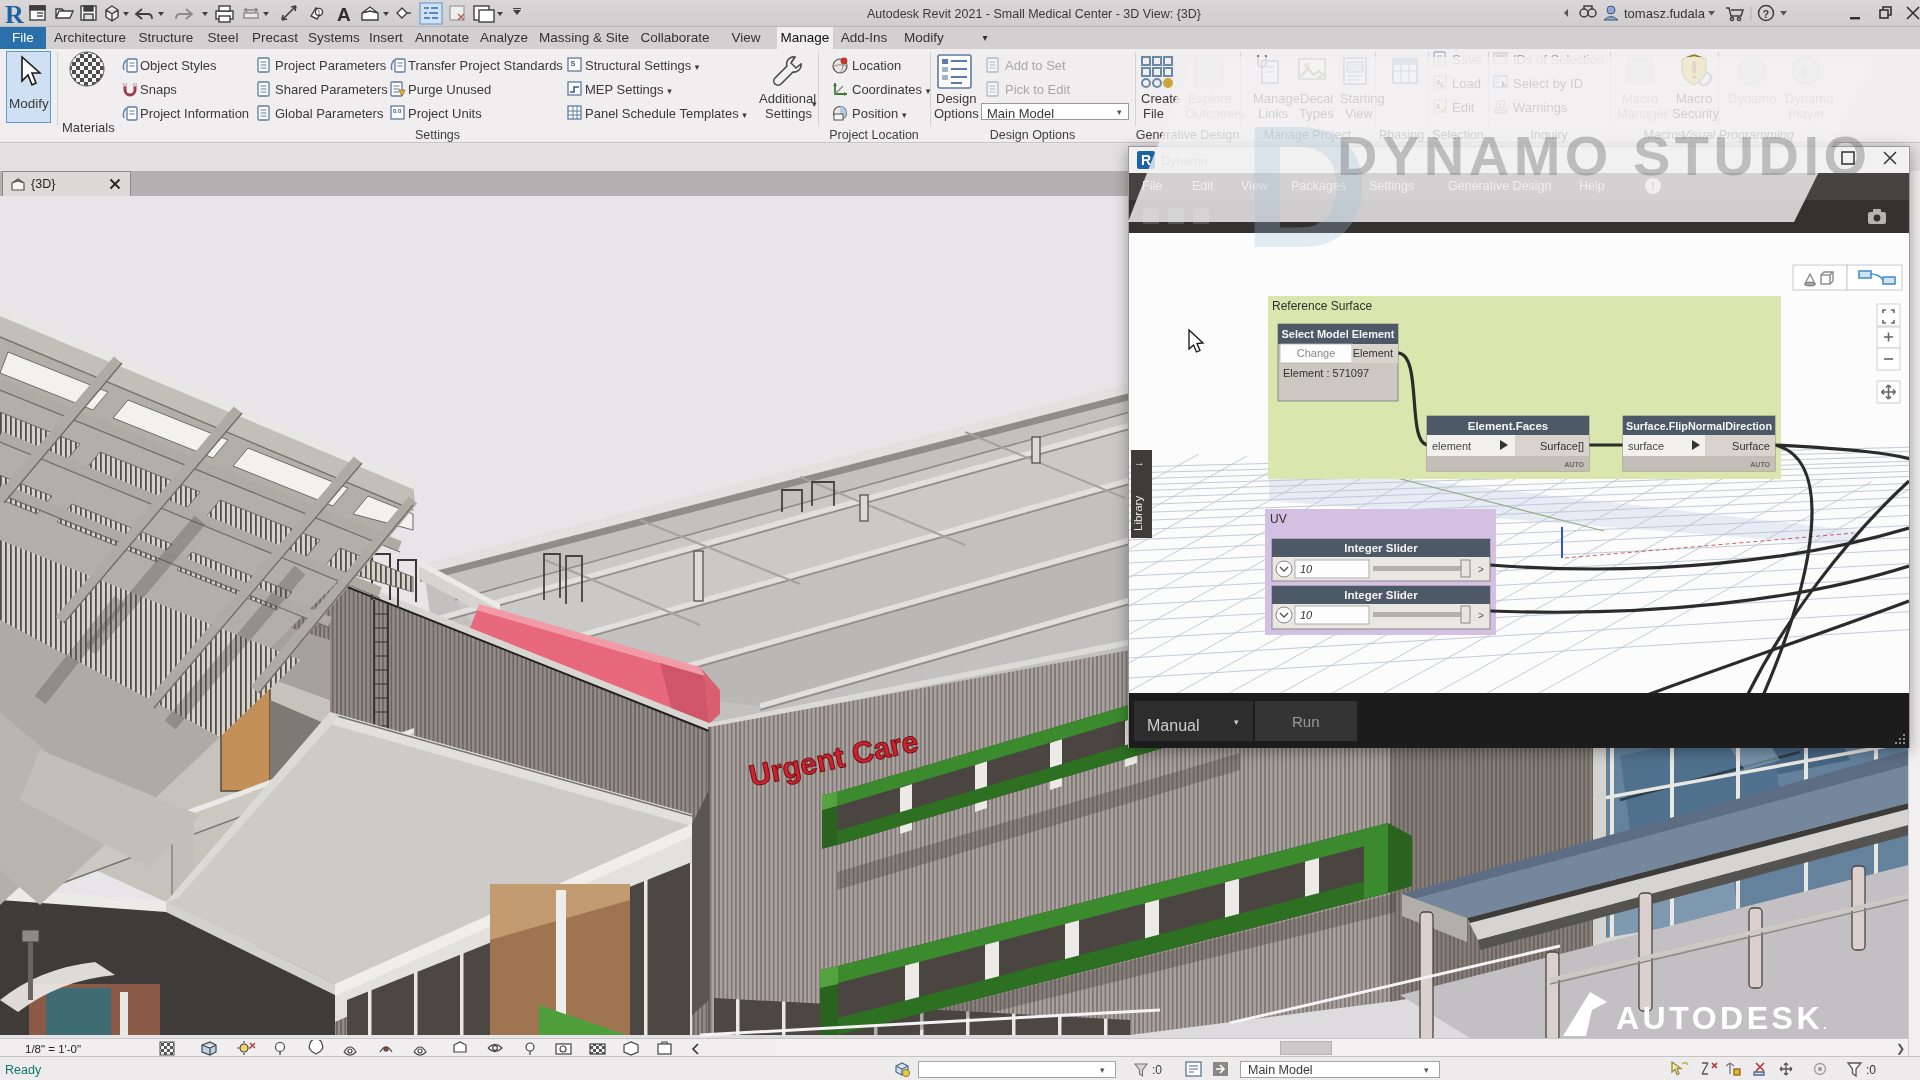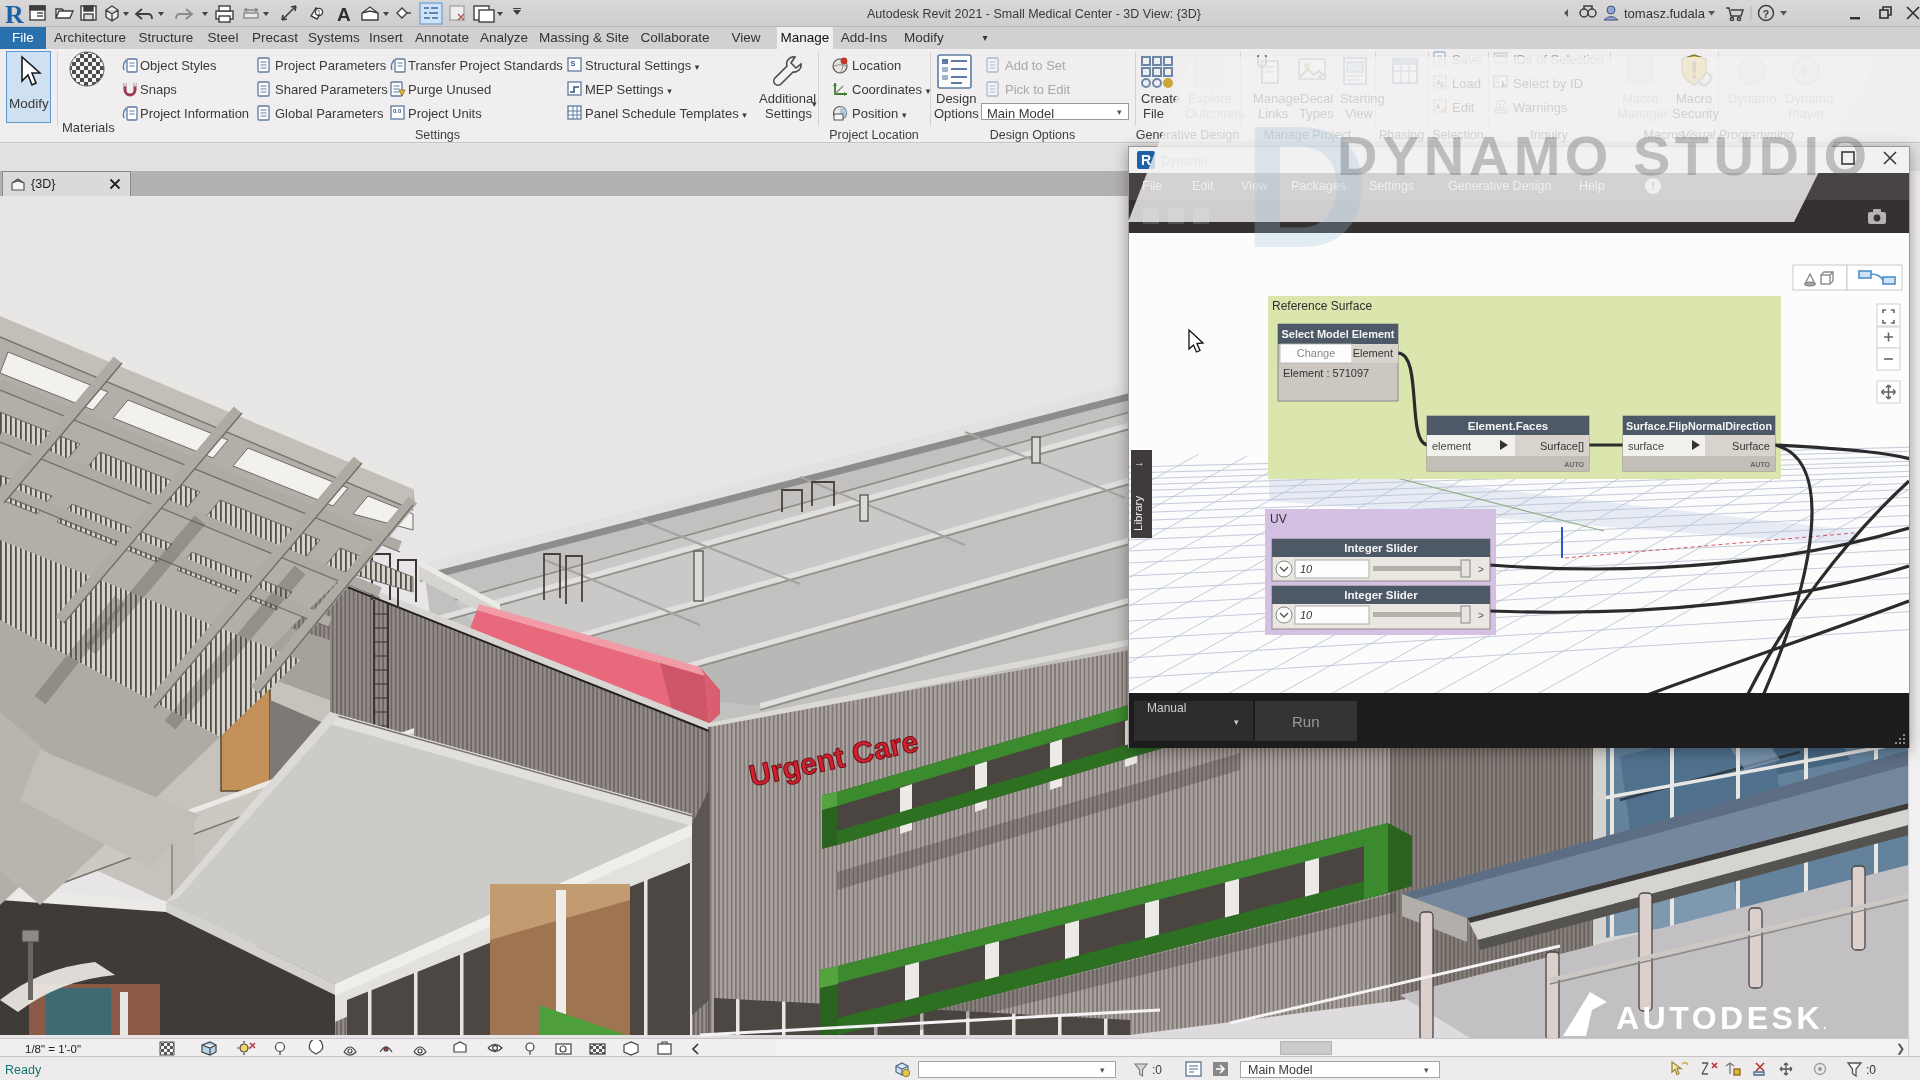--- a/index.html
+++ b/index.html
@@ -1062,21 +1062,21 @@
     </svg>
 
     <div class="abs" style="left:2px;top:191px;width:21px;height:88px;background:#3f3b3b;">
       <div style="position:absolute;left:3px;top:6px;color:#e8e6e6;font-size:11px;">→</div>
       <div style="position:absolute;left:-28px;top:40px;color:#e8e6e6;font-size:11.5px;transform:rotate(-90deg);width:70px;">Library</div>
     </div>
   </div>
 
   <div class="abs" style="left:0;top:546px;width:780px;height:55px;background:#1c1c1c;">
     <div class="abs" style="left:5px;top:8px;width:119px;height:40px;background:#2d2d2d;"></div>
-    <div class="abs" style="left:18px;top:8px;font-size:12px;color:#cfcfcf;">Manual</div>
+    <div class="abs" style="left:18px;top:24px;font-size:16px;color:#cfcfcf;">Manual</div>
     <div class="abs" style="left:105px;top:24px;font-size:9px;color:#cfcfcf;">▾</div>
     <div class="abs" style="left:126px;top:8px;width:102px;height:40px;background:#343434;"></div>
     <div class="abs" style="left:163px;top:20px;font-size:15px;color:#9a9a9a;">Run</div>
     <svg class="abs" style="left:766px;top:41px" width="12" height="12" viewBox="0 0 12 12">
       <g fill="#8a8a8a">
             <rect x="8" y="0" width="2" height="2"></rect>
             <rect x="8" y="4" width="2" height="2"></rect>
             <rect x="8" y="8" width="2" height="2"></rect>
             <rect x="4" y="4" width="2" height="2"></rect>
             <rect x="4" y="8" width="2" height="2"></rect>

